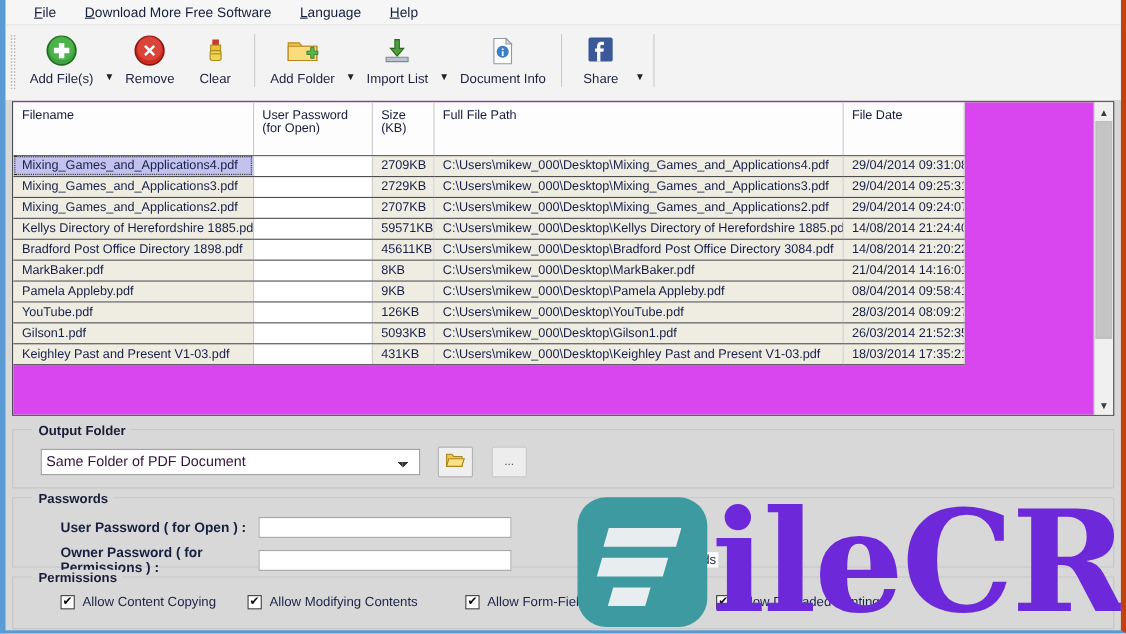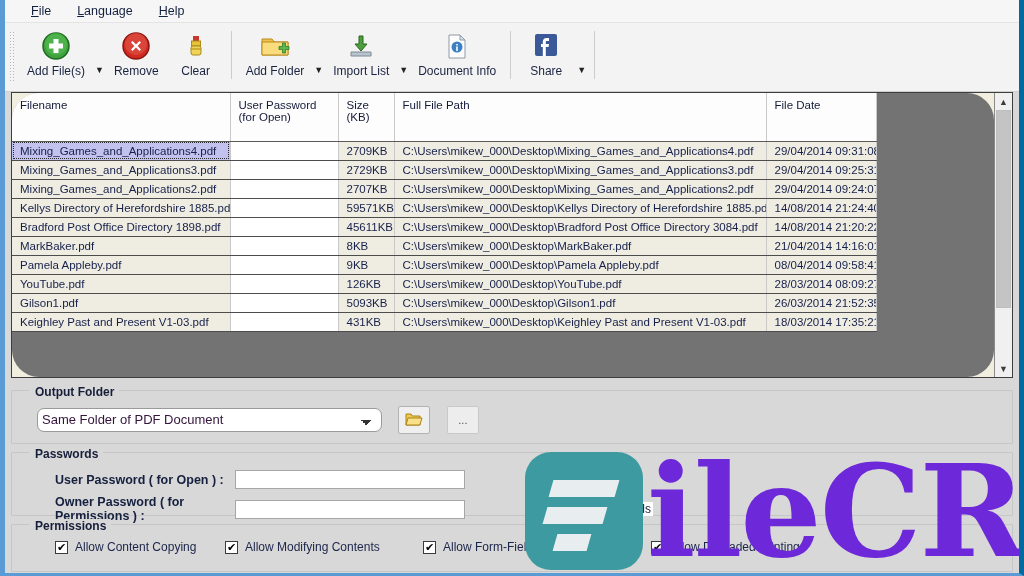--- a/index.html
+++ b/index.html
@@ -6,21 +6,21 @@
   body{
     width:1024px;height:576px;overflow:hidden;
     font-family:"Liberation Sans", sans-serif;
     background:#d4d0c8;
     -webkit-font-smoothing:antialiased;
   }
   #app{
     position:relative;width:1024px;height:576px;
     box-sizing:border-box;
     border-left:5px solid #5b9bd5;
-    border-right:5px solid #0369a1;
+    border-right:5px solid #c2410c;
     border-bottom:3px solid #5b9bd5;
     background:#d8d8d8;
     overflow:hidden;
   }
 
   
   .menubar{
     height:22px;background:#f6f6f6;
     display:flex;align-items:center;
     padding-left:14px;
@@ -71,21 +71,21 @@
 
   
   .grid-wrap{
     position:absolute;left:6px;top:92px;right:6px;height:286px;
     background:#f1eee0;
     border:1px solid #3d3d3d;
     box-sizing:border-box;
     display:flex;
     overflow:hidden;
   }
-  .grid-inner{flex:1 1 auto;overflow:hidden;position:relative;background:#737373;border-radius:27px;}
+  .grid-inner{flex:1 1 auto;overflow:hidden;position:relative;background:#d946ef;}
   table.grid{border-collapse:collapse;width:864px;table-layout:fixed;background:#fff;}
   table.grid th{
     background:#fdfdfd;border-right:1px solid #c9c9c9;border-bottom:1px solid #5a5a5a;
     font-size:11.5px;font-weight:normal;color:#141b3a;
     text-align:left;vertical-align:top;
     padding:6px 6px 4px 8px;height:48px;box-sizing:border-box;
   }
   table.grid td{
     border-right:1px solid #c9c9c9;border-bottom:1px solid #4d4d4d;
     font-size:11.5px;color:#16204a;
@@ -135,21 +135,21 @@
     position:relative;display:inline-block;
     background:#d8d8d8;padding:0 5px 0 6px;margin-left:18px;
     font-size:12px;font-weight:bold;color:#161d38;z-index:2;
   }
   .gb-body{position:relative;z-index:1;padding:8px 10px 10px 26px;}
 
   select.outfolder{
     width:345px;height:24px;font-size:13px;
     font-family:"Liberation Sans", sans-serif;
     color:#33143a;background:#ffffff;
-    border:1px solid #9a9a9a;border-radius:7px;
+    border:1px solid #9a9a9a;border-radius:0;
     padding:2px 4px;
     -webkit-appearance:none;appearance:none;
     background-image:linear-gradient(45deg,transparent 50%,#333 50%),linear-gradient(135deg,#333 50%,transparent 50%);
     background-position:calc(100% - 15px) 11px, calc(100% - 10px) 11px;
     background-size:5px 5px,5px 5px;background-repeat:no-repeat;
   }
   .sq-btn{
     display:inline-flex;align-items:center;justify-content:center;
     width:30px;height:26px;vertical-align:middle;
     border:1px solid #b2b2b2;background:#efefef;border-radius:2px;
@@ -198,20 +198,21 @@
     margin-left:4px;letter-spacing:-2px;
   }
 </style>
 </head>
 <body>
 
 <div id="app">
 
   <div class="menubar">
     <div class="menu-item"><u>F</u><span>ile</span></div>
+    <div class="menu-item"><u>D</u><span>ownload More Free Software</span></div>
     <div class="menu-item"><u>L</u><span>anguage</span></div>
     <div class="menu-item"><u>H</u><span>elp</span></div>
   </div>
 
   <div class="toolbar">
     <div class="grip"></div>
 
     <div class="tb-btn">
       <span class="tb-icon">
         <svg width="30" height="30" viewBox="0 0 30 30">

